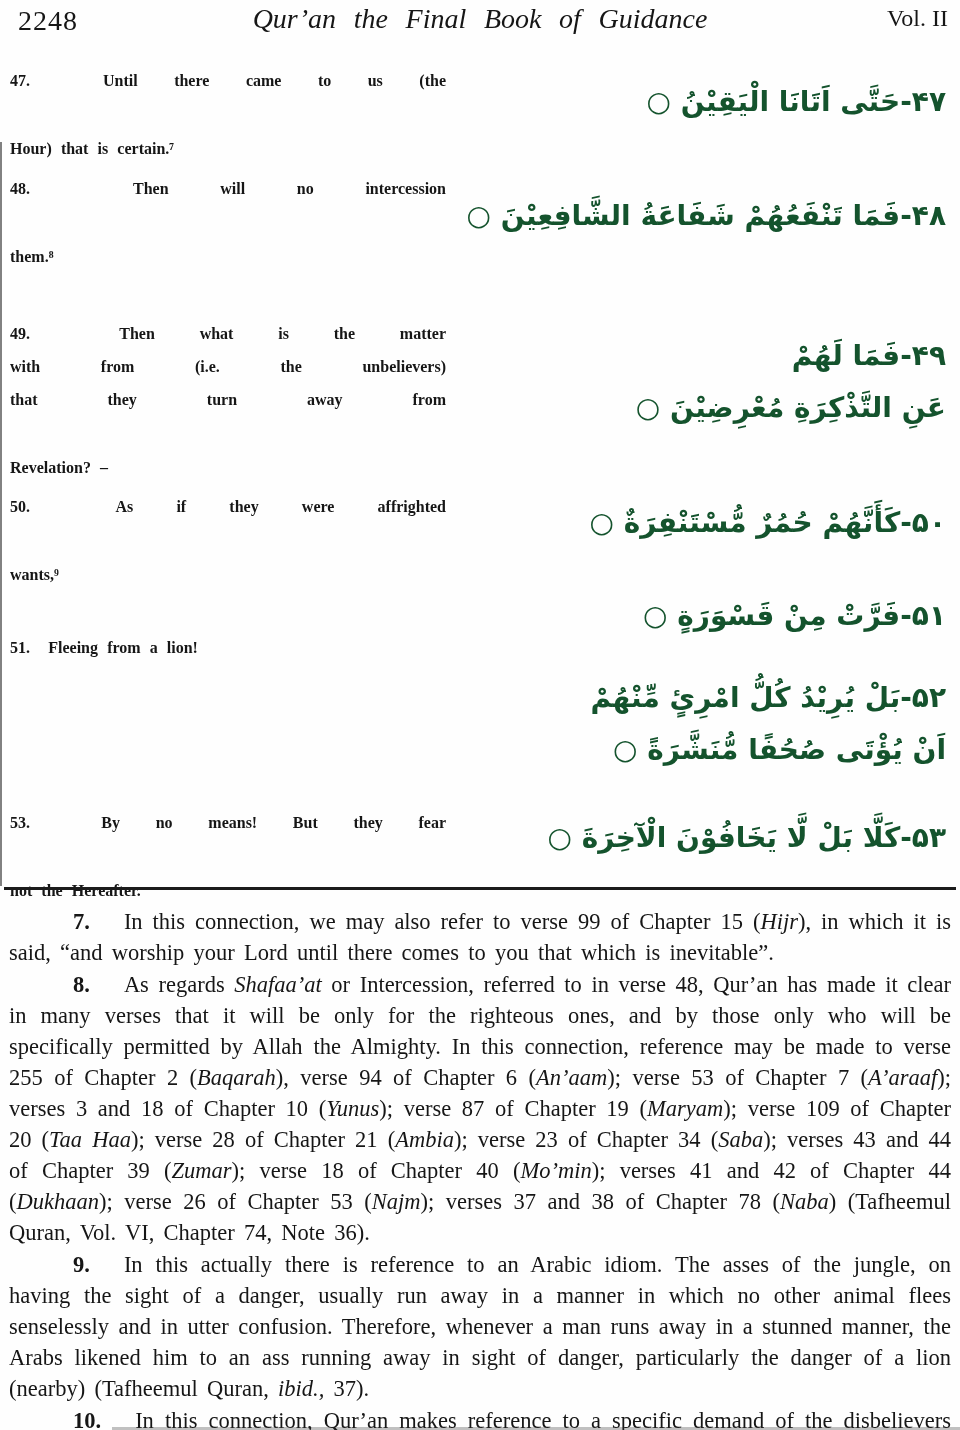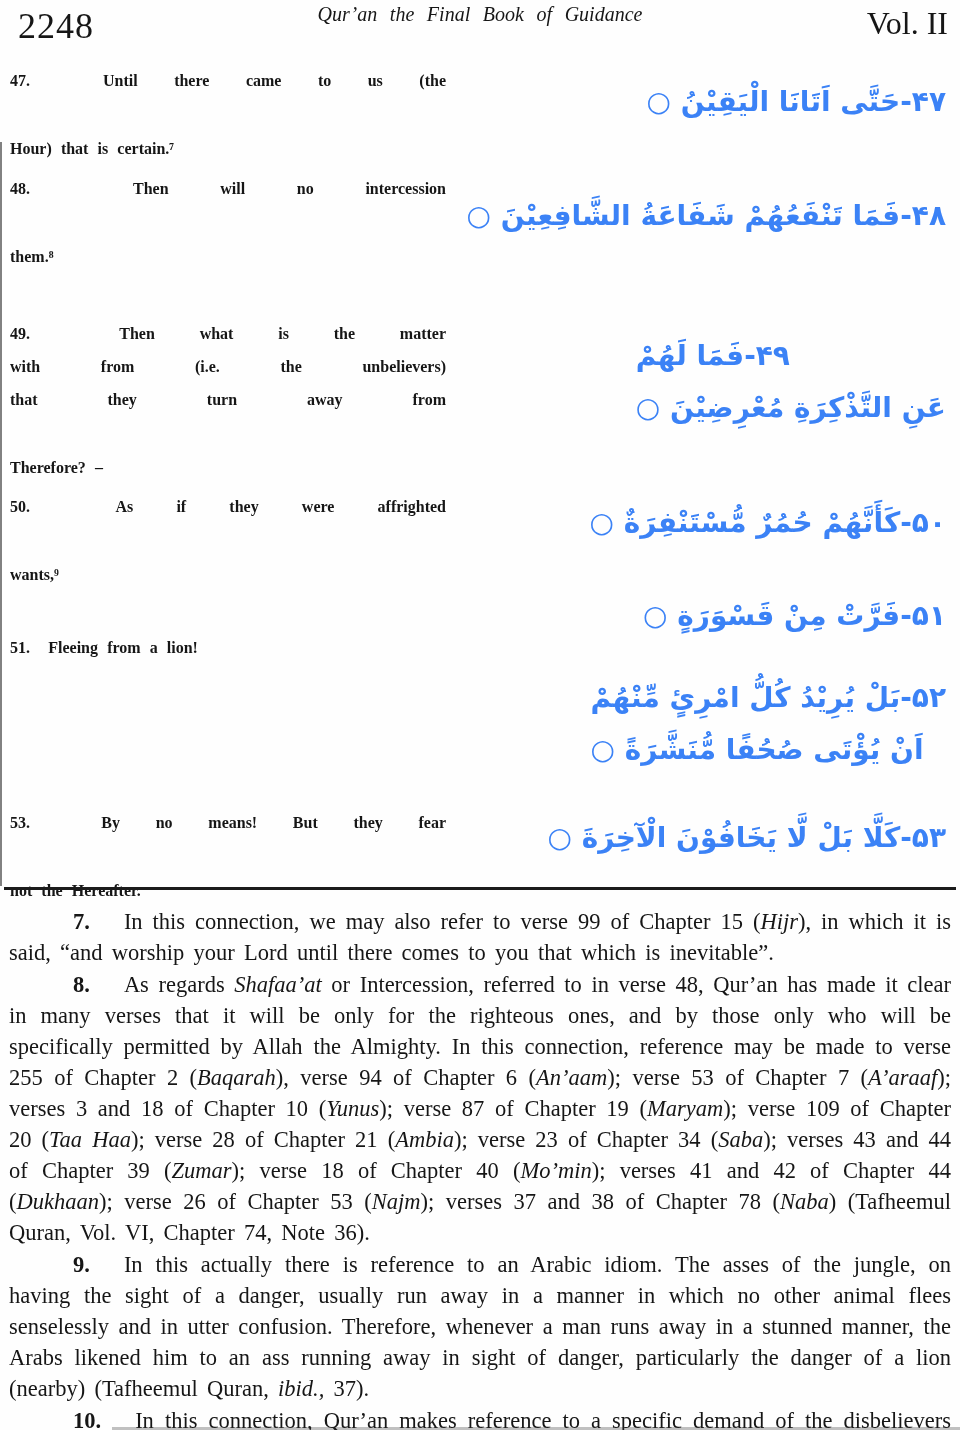--- a/index.html
+++ b/index.html
@@ -2,32 +2,32 @@
 <html><head>
 <meta charset="utf-8">
 <style>
   html,body{margin:0;padding:0;background:#ffffff;}
   .page{
     position:relative;width:960px;height:1430px;overflow:hidden;
     background:#fefefe;color:#161616;
     font-family:"Liberation Serif","DejaVu Serif",serif;
   }
   
-  .hdr-pageno{position:absolute;left:18px;top:5px;font-size:36px;letter-spacing:1px;}
+  .hdr-pageno{position:absolute;left:18px;top:5px;font-size:28px;letter-spacing:1px;}
   .hdr-title{position:absolute;left:110px;right:110px;top:3px;text-align:center;
-    font-style:italic;font-size:20px;word-spacing:0.38em;}
-  .hdr-vol{position:absolute;right:12px;top:5px;font-size:32px;}
+    font-style:italic;font-size:28px;word-spacing:0.38em;}
+  .hdr-vol{position:absolute;right:12px;top:5px;font-size:24px;}
   
   .verse-en{position:absolute;left:10px;width:436px;font-weight:700;
     font-size:16px;line-height:33px;word-spacing:0.32em;}
   .vline{text-align:justify;text-align-last:justify;}
   .vline:last-child{text-align-last:left;margin-top:35px;}
   
-  .verse-ar{position:absolute;right:14px;direction:rtl;text-align:left;
-    font-family:"DejaVu Sans",sans-serif;font-weight:700;font-size:28px;color:#3b82f6;}
+  .verse-ar{position:absolute;right:14px;direction:rtl;text-align:right;
+    font-family:"DejaVu Sans",sans-serif;font-weight:700;font-size:28px;color:#14532d;}
   .aline{line-height:52px;white-space:nowrap;}
   
   .divider{position:absolute;left:4px;top:887px;width:952px;height:3px;background:#1b1b1b;}
   
   .footnotes{position:absolute;left:8px;top:905px;width:944px;
     font-size:22.5px;line-height:31px;text-align:justify;word-spacing:0.16em;}
   .fn{margin:1px;text-indent:64px;}
   .fn-num{font-weight:700;padding-right:34px;}
   
   .edge-left{position:absolute;left:0;top:142px;width:2px;height:744px;
@@ -57,21 +57,21 @@
     <div class="vline">them.⁸</div>
   </div>
   <div class="verse-ar" style="top:190px">
     <div class="aline">۴۸-فَمَا تَنْفَعُهُمْ شَفَاعَةُ الشَّافِعِيْنَ ○</div>
   </div>
 
   <div class="verse-en" style="top:317px">
     <div class="vline">49.&nbsp; Then what is the matter</div>
     <div class="vline">with from (i.e. the unbelievers)</div>
     <div class="vline">that they turn away from</div>
-    <div class="vline">Therefore? –</div>
+    <div class="vline">Revelation? –</div>
   </div>
   <div class="verse-ar" style="top:330px">
     <div class="aline">۴۹-فَمَا لَهُمْ</div>
     <div class="aline">عَنِ التَّذْكِرَةِ مُعْرِضِيْنَ ○</div>
   </div>
 
   <div class="verse-en" style="top:490px">
     <div class="vline">50.&nbsp; As if they were affrighted</div>
     <div class="vline">wants,⁹</div>
   </div>

